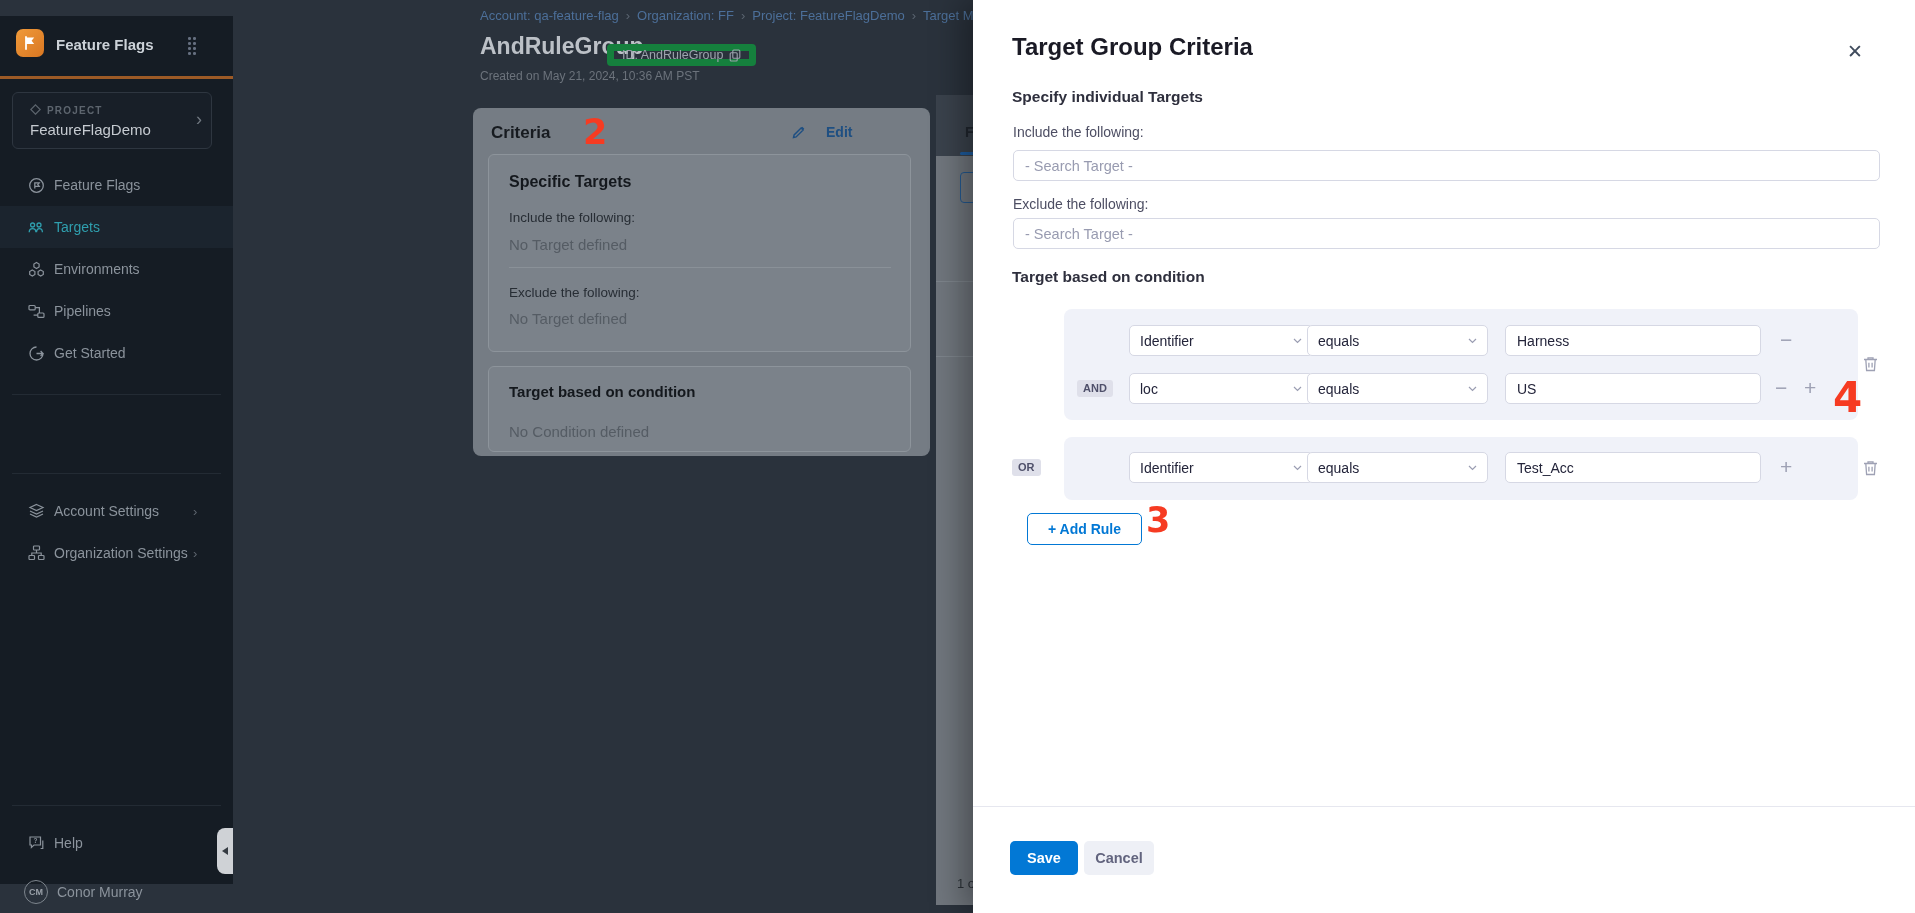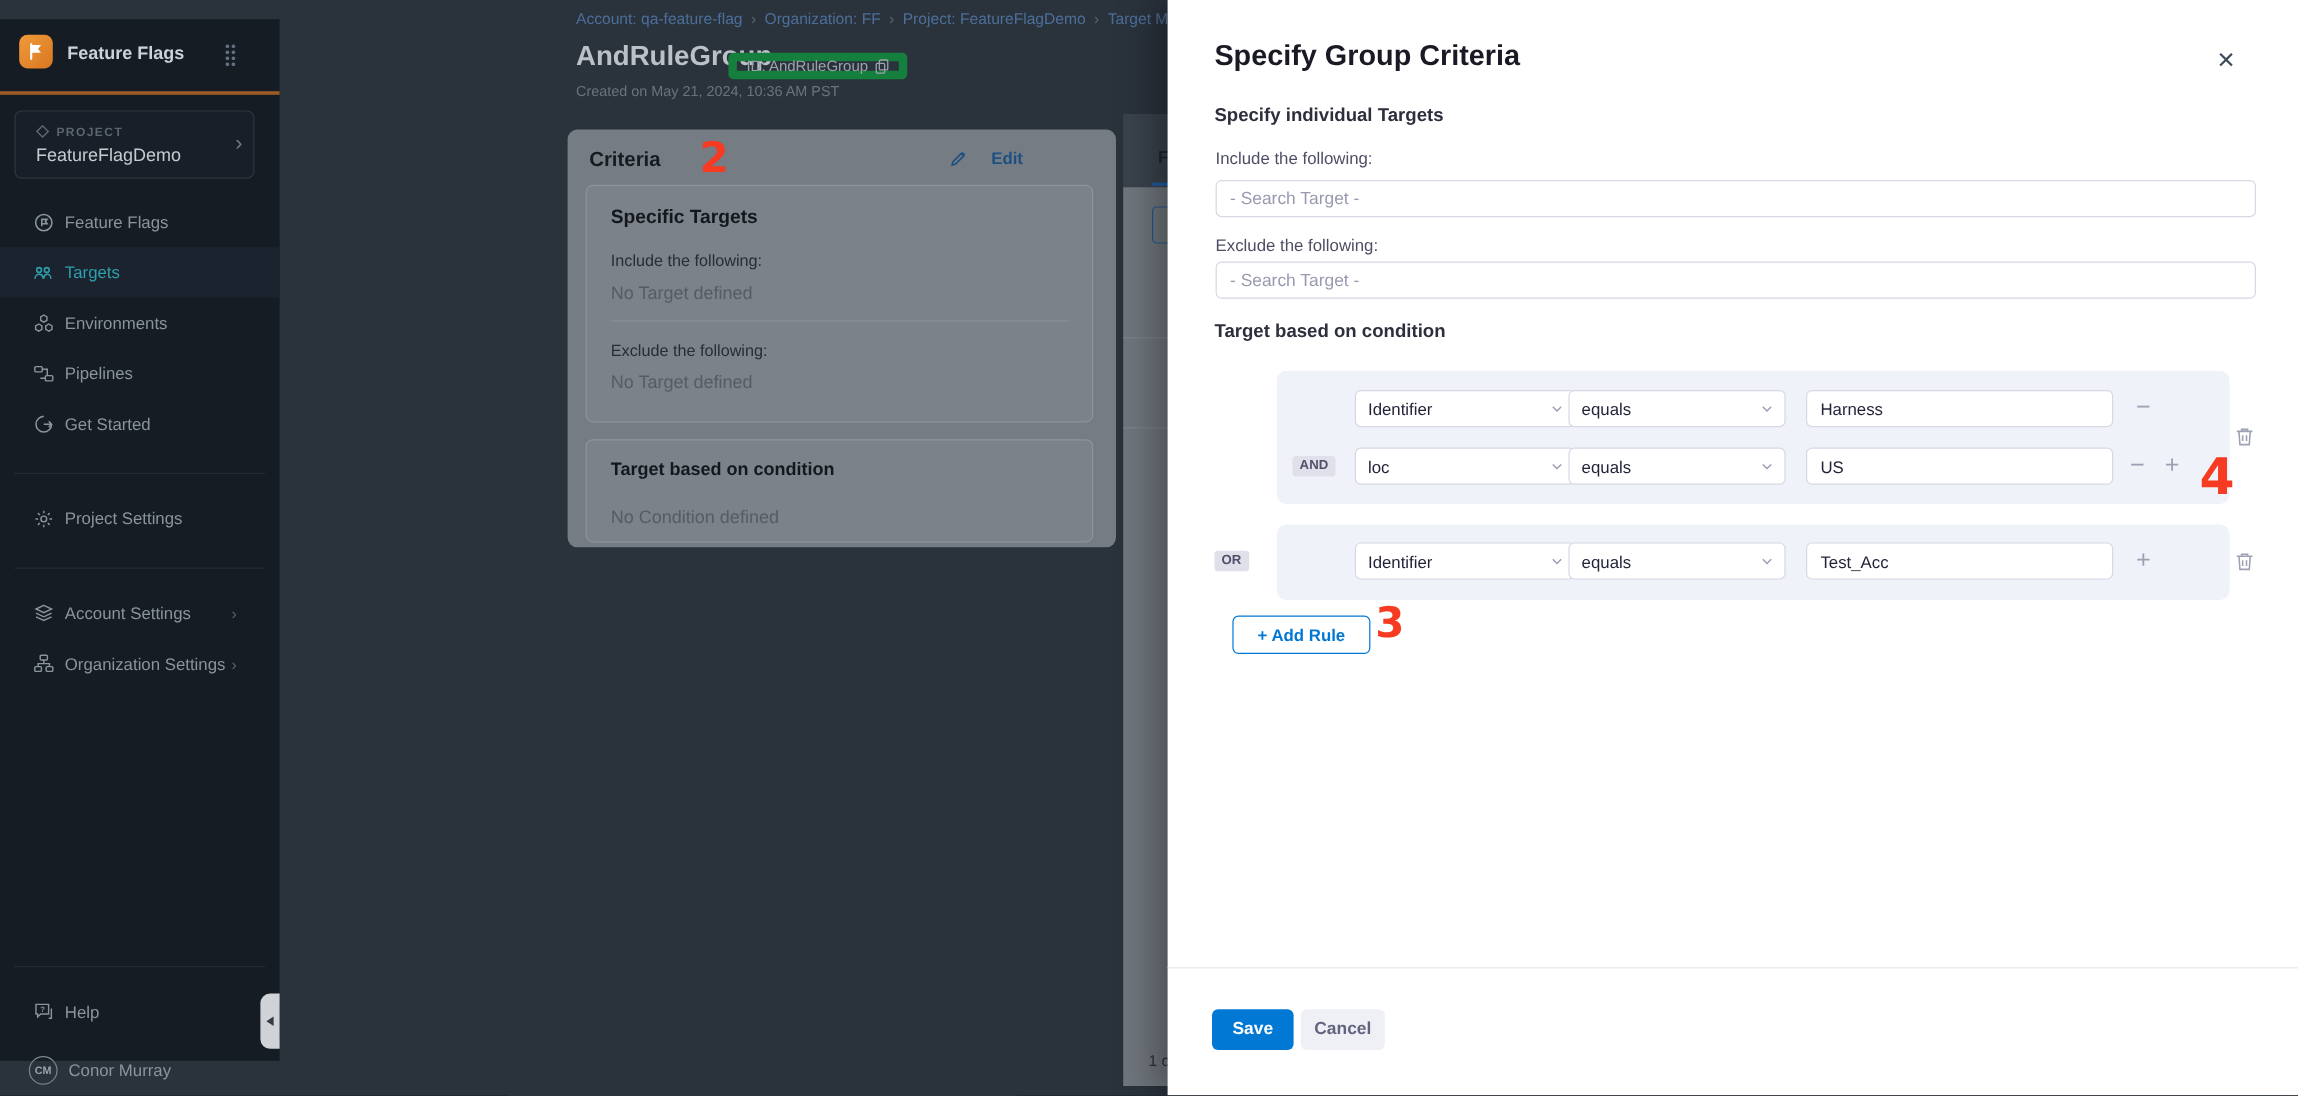--- a/index.html
+++ b/index.html
@@ -203,29 +203,20 @@
         <svg width="17" height="17" viewBox="0 0 17 17" fill="none" stroke="currentColor" stroke-width="1.3">
             <path d="M15 8.5A6.5 6.5 0 1 1 8.5 2"></path>
             <path d="M8.5 8.5H15M12.6 6l2.4 2.5L12.6 11"></path>
           </svg>
       </span>
       <span class="ni-label">Get Started</span>
     </div>
 
     <div class="sb-divider" style="top:378px"></div>
 
-    <div class="nav-item" style="top:395px">
-      <span class="ni-icon">
-        <svg width="17" height="17" viewBox="0 0 17 17" fill="none" stroke="currentColor" stroke-width="1.2">
-            <circle cx="8.5" cy="8.5" r="2.4"></circle>
-            <path d="M8.5 1.6v2.2M8.5 13.2v2.2M1.6 8.5h2.2M13.2 8.5h2.2M3.6 3.6l1.6 1.6M11.8 11.8l1.6 1.6M13.4 3.6l-1.6 1.6M5.2 11.8l-1.6 1.6"></path>
-          </svg>
-      </span>
-      <span class="ni-label">Project Settings</span>
-    </div>
 
     <div class="sb-divider" style="top:457px"></div>
 
     <div class="nav-item" style="top:474px">
       <span class="ni-icon">
         <svg width="17" height="16" viewBox="0 0 17 16" fill="none" stroke="currentColor" stroke-width="1.2">
             <path d="M8.5 1.5l6.5 3-6.5 3-6.5-3z"></path>
             <path d="M2 8l6.5 3L15 8M2 11l6.5 3 6.5-3"></path>
           </svg>
       </span>
@@ -344,21 +335,21 @@
 
       <div class="ff-header">FEATURE FLAG</div>
       <div class="ff-header-line"></div>
       <div class="ff-link">Enable CF Module</div>
       <div class="ff-row-line"></div>
       <div class="pagination">1 of 1</div>
     </div>
   </div>
 
   <div class="modal">
-    <div class="m-title">Specify Group Criteria</div>
+    <div class="m-title">Target Group Criteria</div>
     <div class="m-close">✕</div>
 
     <div class="m-specify">Specify individual Targets</div>
 
     <div class="m-label" style="top:124px">Include the following:</div>
     <input class="m-search" style="top: 150px;" placeholder="- Search Target -">
 
     <div class="m-label" style="top:196px">Exclude the following:</div>
     <input class="m-search" style="top: 218px;" placeholder="- Search Target -">
 

